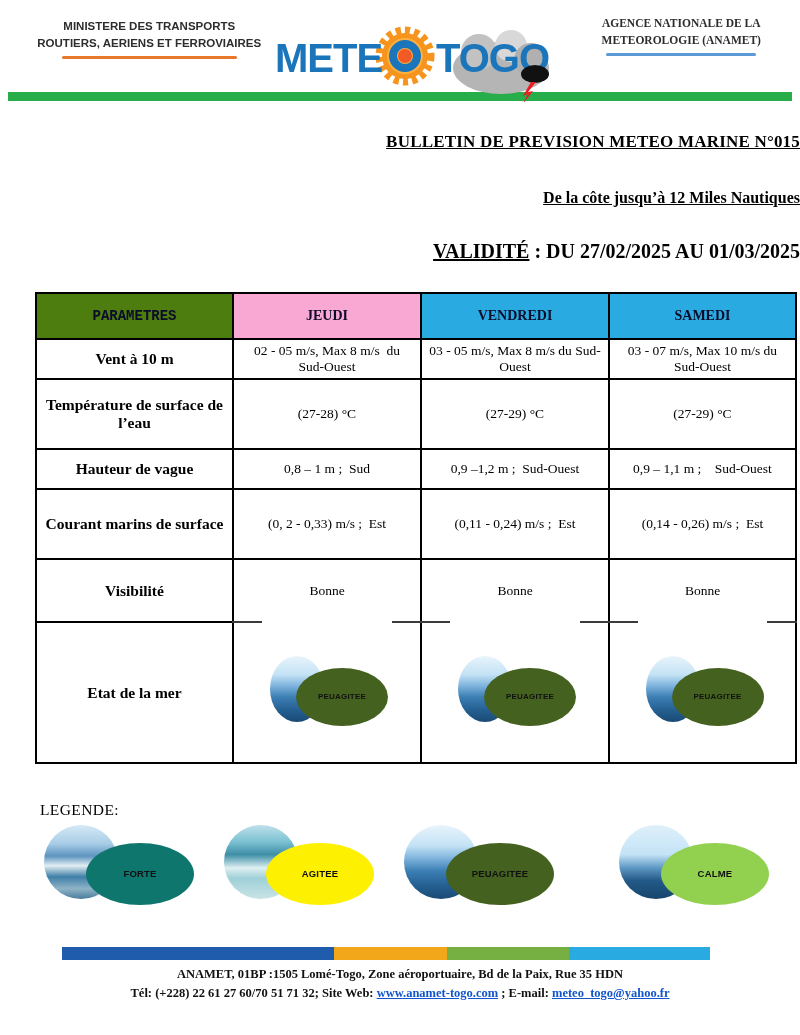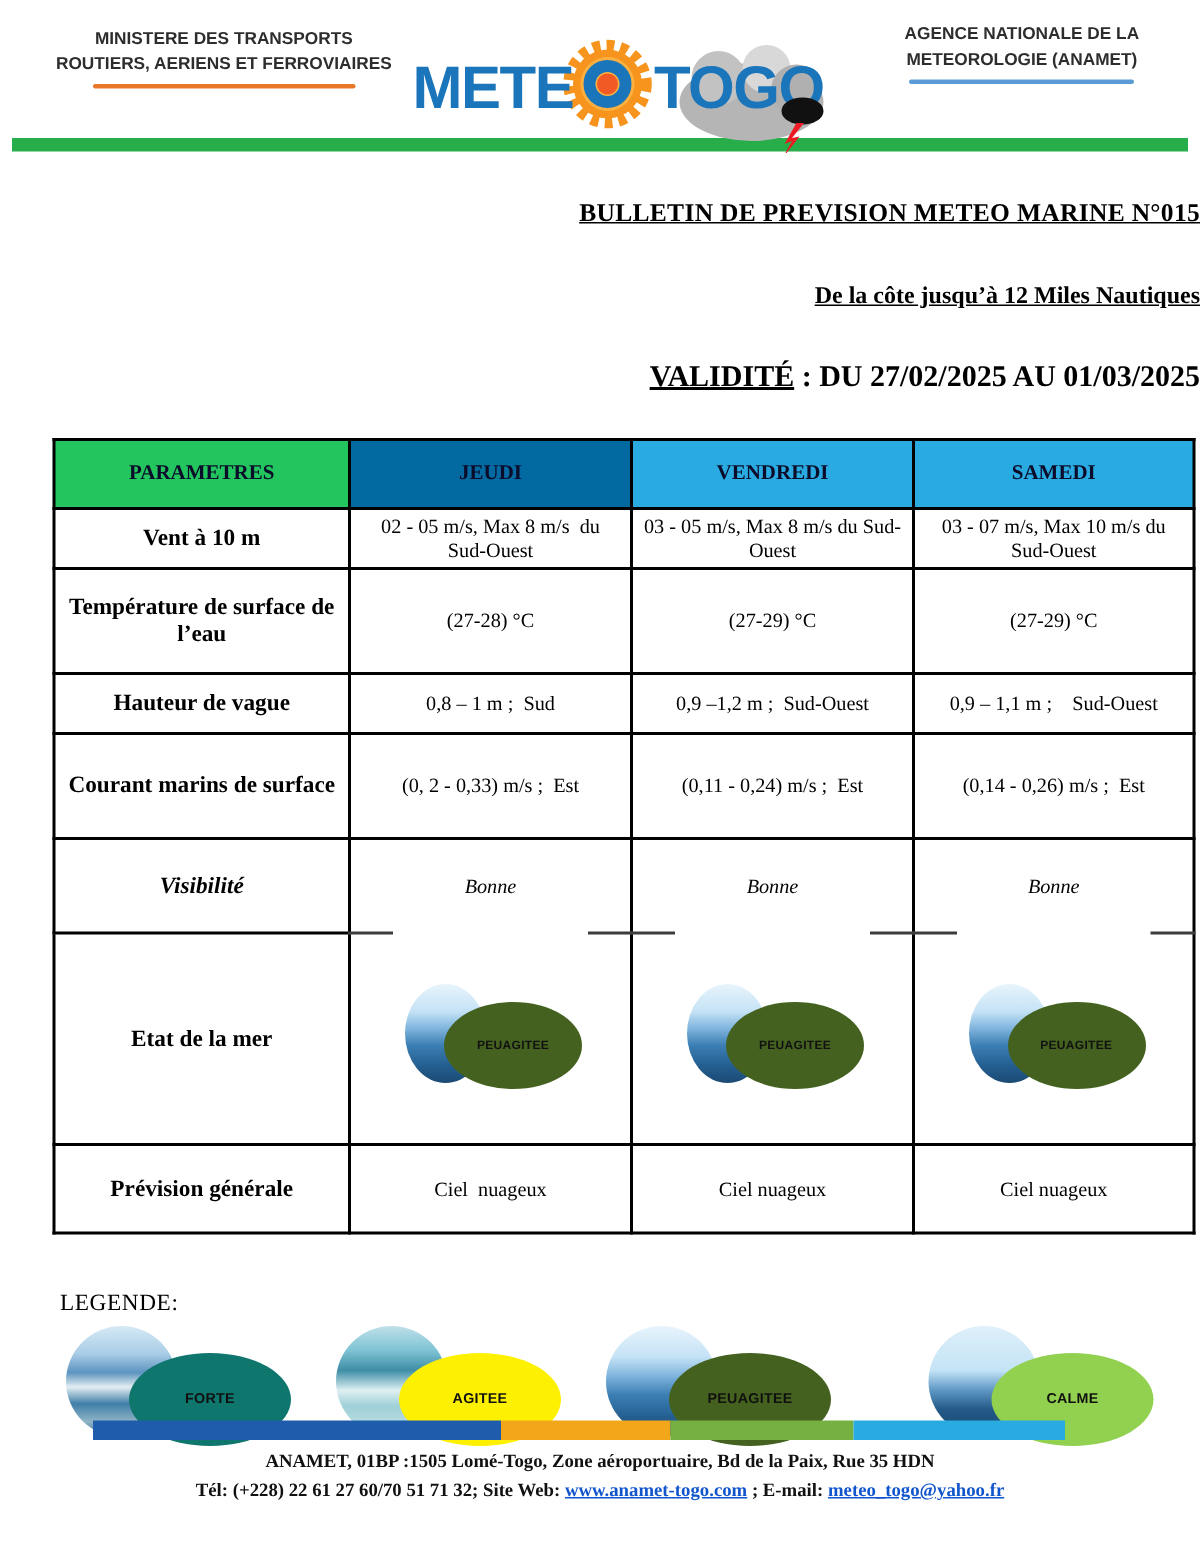--- a/index.html
+++ b/index.html
@@ -6,21 +6,21 @@
   body { background:#888; font-family:"Liberation Serif", serif; }
   .page {
     width:800px; height:1035px; background:#ffffff; margin:0 auto;
     position:relative; overflow:hidden;
   }
 
   
   .header { display:flex; justify-content:space-between; padding:12px 10px 0 10px; height:90px;margin-left:16px; }
   .org-block { font-family:"Liberation Sans", sans-serif; font-weight:bold; color:#2d2d2d; text-align:center; }
   .org-left { width:255px; padding-top:6px; font-size:11.5px; line-height:1.45; }
-  .org-right { width:225px; padding-top:3px; font-size:11.5px; line-height:1.45; }
+  .org-right { width:225px; padding-top:3px; font-size:11.5px; line-height:1.45;font-family:Liberation Serif, serif; }
   .org-underline { height:3px; margin:5px auto 0; border-radius:2px; }
   .org-left .org-underline { width:175px; }
   .org-right .org-underline { width:150px; }
   .logo-wrap { width:300px; height:90px; position:relative; }
 
   
   .green-bar { height:9px; margin:2px 8px 0 8px; }
 
   
   .title-area { text-align:right; }
@@ -36,21 +36,21 @@
     font-family:"Liberation Serif", serif;
   }
   table.forecast th, table.forecast td { border:2px solid #000; text-align:center; vertical-align:middle; padding:2px 6px; }
   table.forecast th { font-size:14px; font-weight:bold; color:#0b0b2a; height:46px; }
   td.plabel { font-size:15.5px; font-weight:bold; }
   td.val { font-size:13.5px; white-space:pre-wrap; }
   tr.r-vent  { height:40px; }
   tr.r-temp  { height:70px; }
   tr.r-vague { height:40px; }
   tr.r-cour  { height:70px; }
-  tr.r-visi  { height:63px;font-style:italic; }
+  tr.r-visi  { height:63px; }
   tr.r-etat  { height:75px; }
   tr.r-prev  { height:59px; }
   tr.r-etat td.val { border-top-style:hidden; position:relative; padding:2px; }
   tr.r-etat td.val::before, tr.r-etat td.val::after {
     content:""; position:absolute; top:-1px; width:30px; height:2px; background:#3c3c3c;
   }
   tr.r-etat td.val::before { left:-2px; }
   tr.r-etat td.val::after { right:-2px; }
 
   
@@ -142,22 +142,22 @@
 
   <table class="forecast">
     <colgroup>
         <col style="width:197px">
         <col style="width:188px">
         <col style="width:188px">
         <col style="width:187px">
       </colgroup>
     <tbody>
         <tr>
-      <th style="background-color: #22c55e;">PARAMETRES</th>
-      <th style="background-color: #0369a1;">JEUDI</th>
+      <th style="background-color: #4d7c0f; font-family: Liberation Mono, monospace;">PARAMETRES</th>
+      <th style="background-color: #f9a8d4;">JEUDI</th>
       <th style="background-color: rgb(41, 171, 226);">VENDREDI</th>
       <th style="background-color: rgb(41, 171, 226);">SAMEDI</th>
     </tr>
     <tr class="r-vent">
       <td class="plabel">Vent à 10 m</td>
       <td class="val">02 - 05 m/s, Max 8 m/s  du Sud-Ouest</td>
       <td class="val">03 - 05 m/s, Max 8 m/s du Sud-Ouest</td>
       <td class="val">03 - 07 m/s, Max 10 m/s du Sud-Ouest</td>
     </tr>
     <tr class="r-temp">
@@ -207,26 +207,20 @@
       <td class="val">
         <div class="sea-badge">
           <div class="sea-photo sea-c"></div>
           <div class="sea-ellipse" style="background-color: rgb(68, 97, 31);">
             <span>PEU</span>
             <span>AGITEE</span>
           </div>
         </div>
       </td>
     </tr>
-    <tr class="r-prev">
-      <td class="plabel">Prévision générale</td>
-      <td class="val">Ciel  nuageux</td>
-      <td class="val">Ciel nuageux</td>
-      <td class="val">Ciel nuageux</td>
-    </tr>
   </tbody>
     </table>
 
   <div class="legend-title">LEGENDE:</div>
   <div class="legend-row">
     <div class="legend-item li-1">
       <div class="sea-photo sea-a"></div>
       <div class="sea-ellipse" style="background-color: #0f766e;">
         <span>FORTE</span>
         <span></span>

